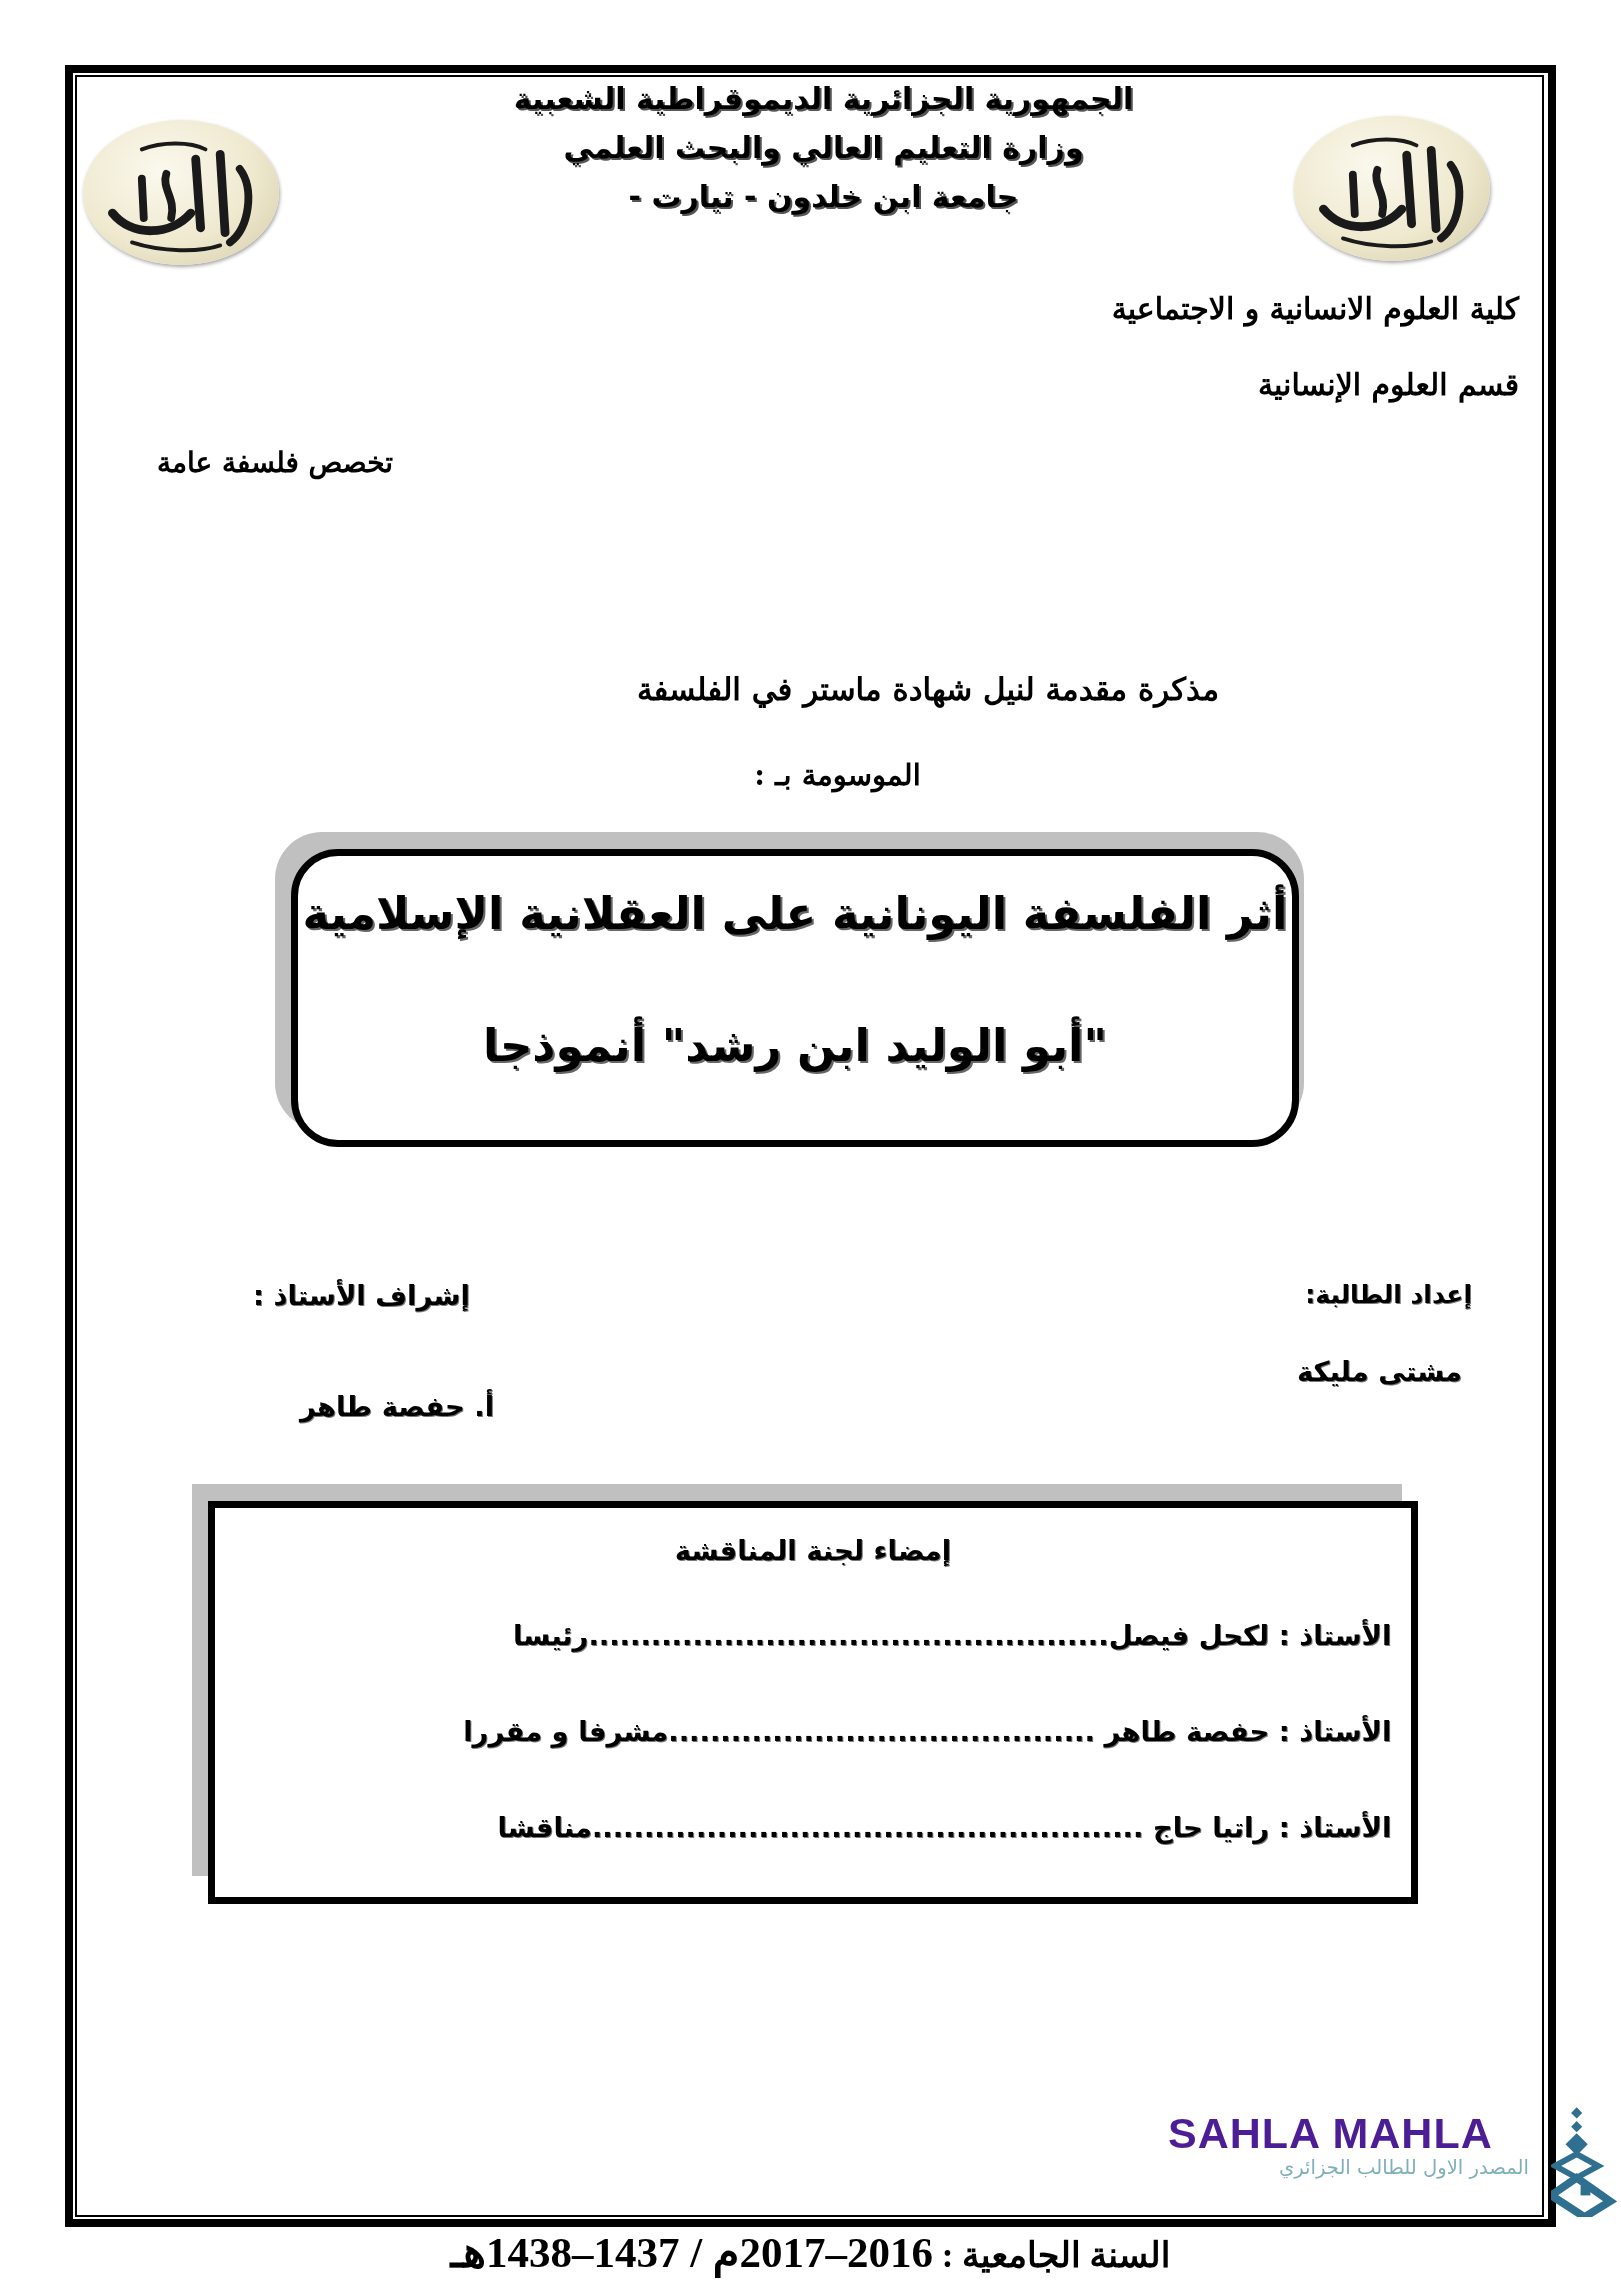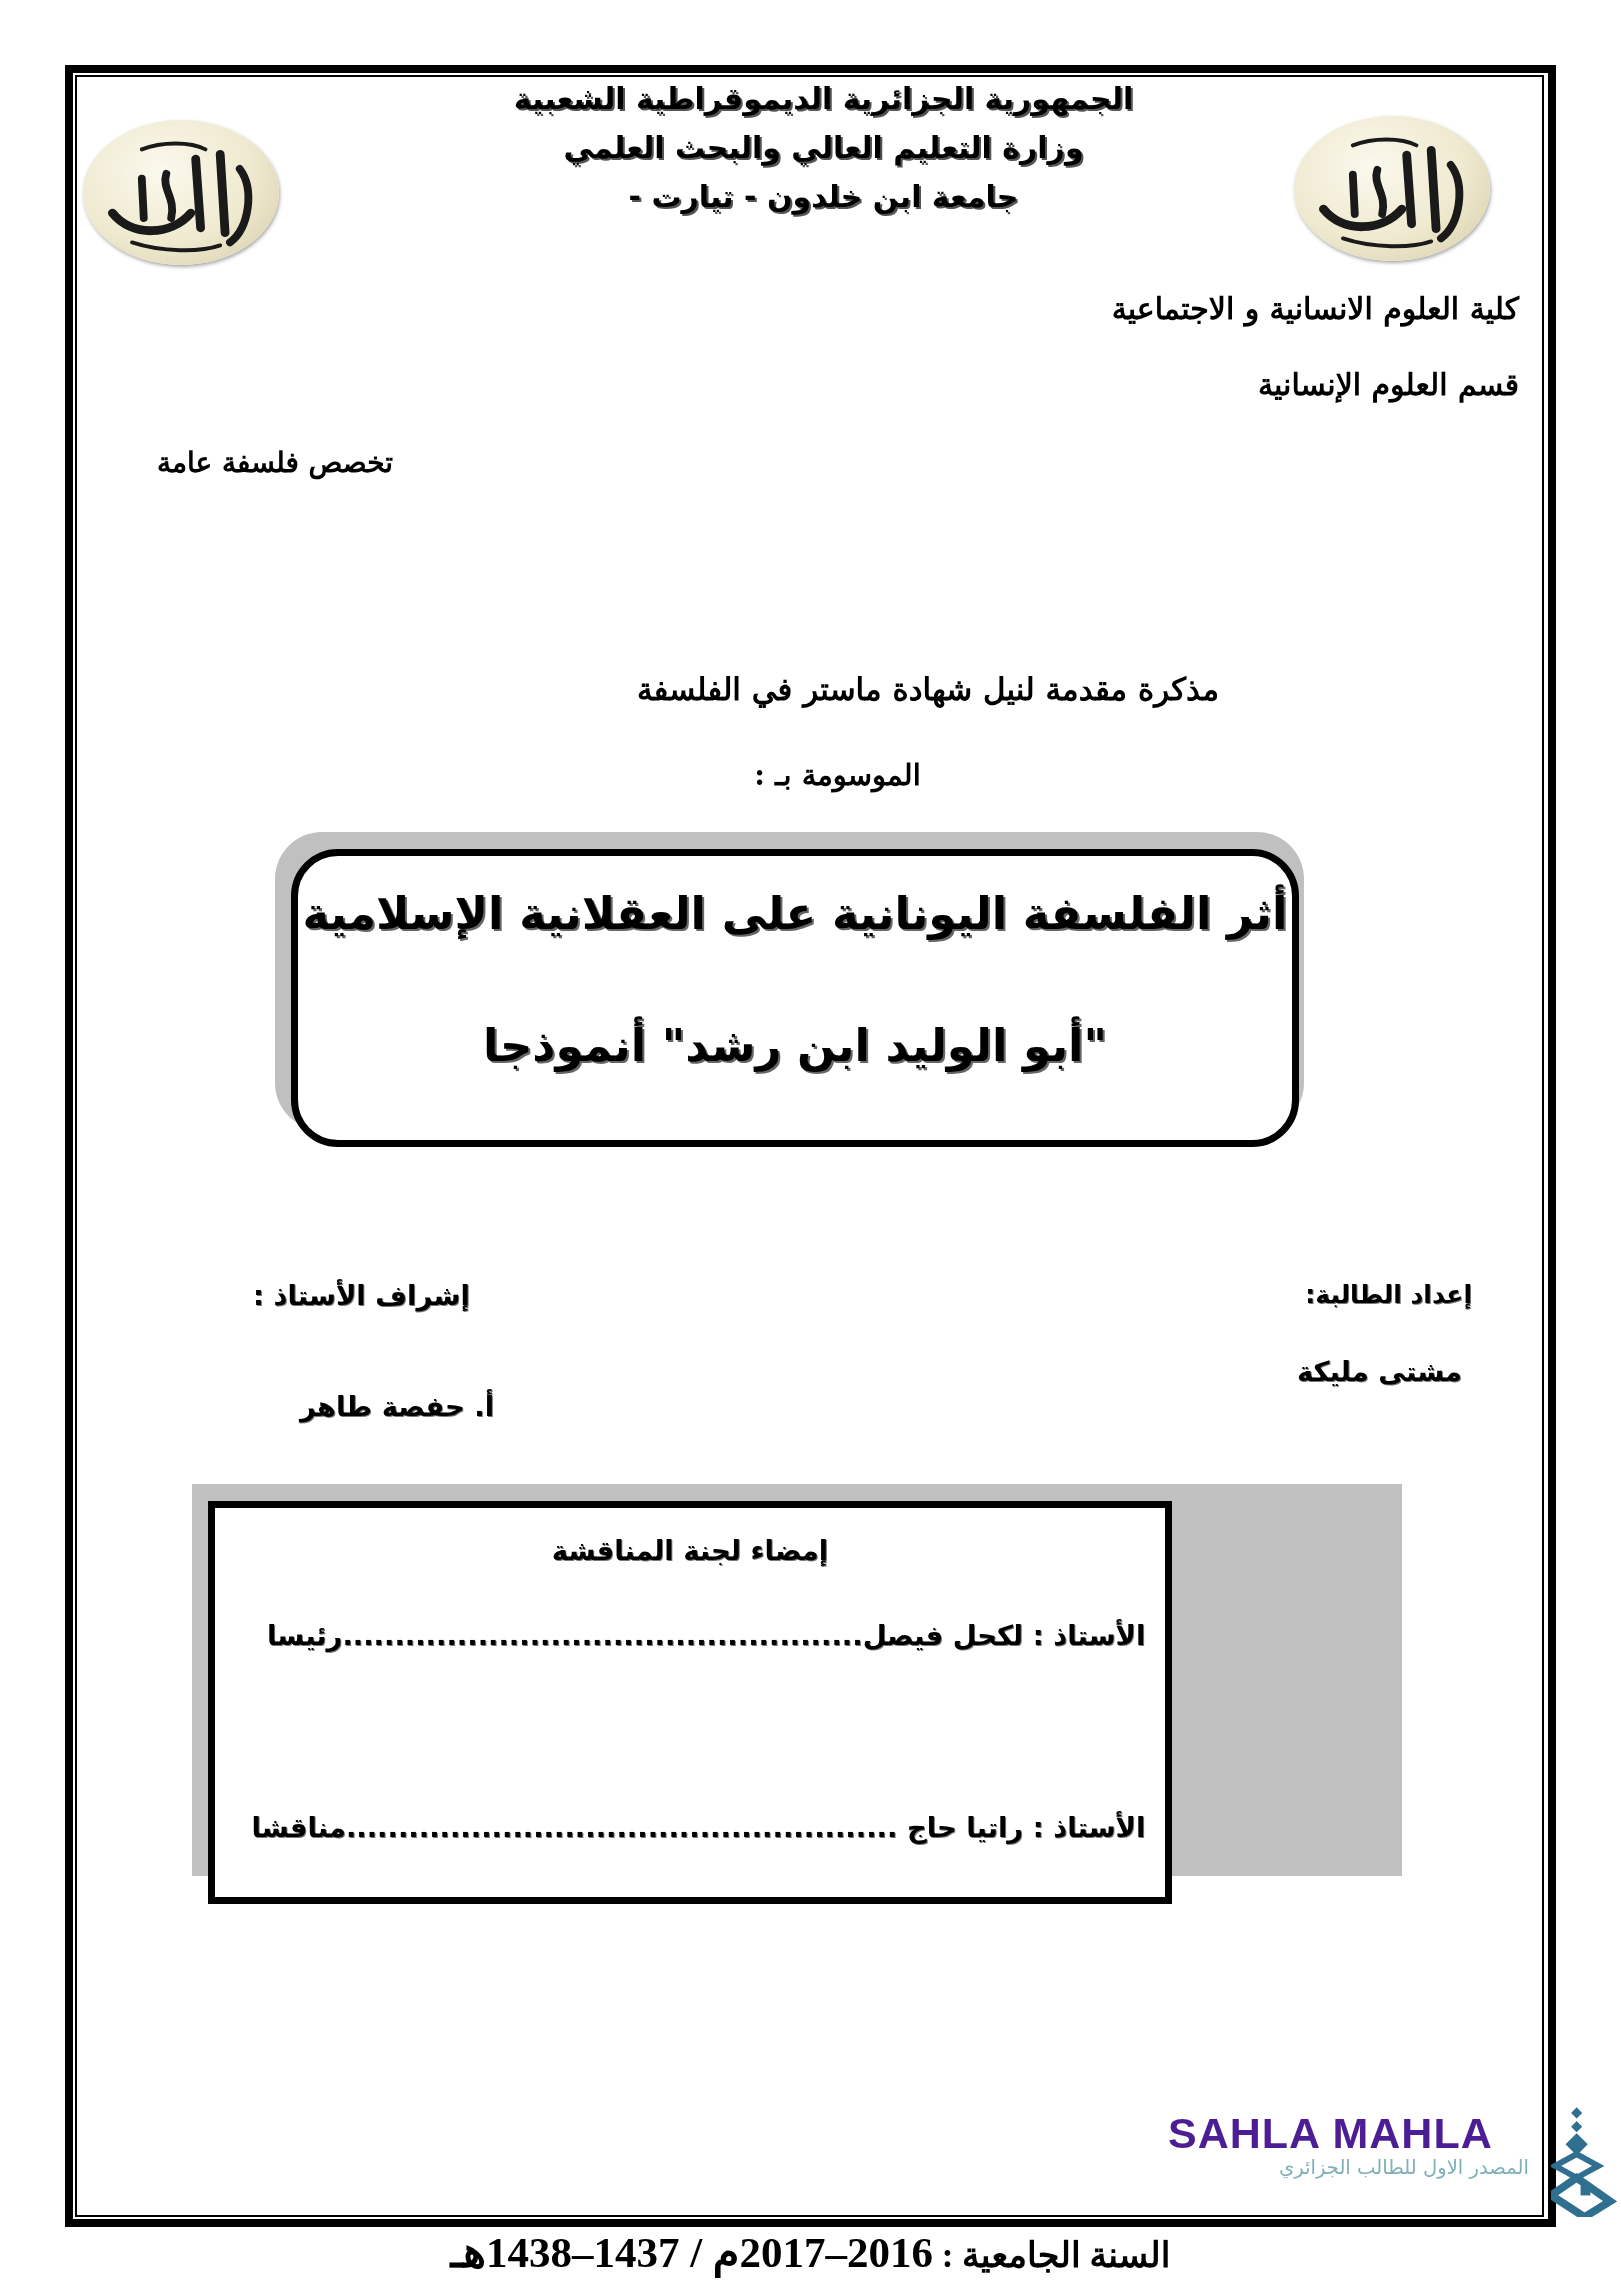--- a/index.html
+++ b/index.html
@@ -18,21 +18,21 @@
           box-shadow:1px 2px 3.9px rgba(0,0,0,.35); overflow:hidden; }
   .logo svg { width:100%; height:100%; }
   .lbl { font-family:"DejaVu Serif", serif; font-weight:bold; font-size:29px; line-height:1; white-space:nowrap; }
   .titlebox-shadow { left:275px; top:832px; width:1029px; height:298px; background:#c0c0c0; border-radius:47px; }
   .titlebox { left:291px; top:849px; width:1008px; height:298px; background:#fff;
               border:7.8px solid #000; border-radius:47px; box-sizing:border-box; }
   .title-line { left:0; right:0; text-align:center; font-family:"DejaVu Sans", sans-serif;
                 font-weight:bold; font-size:45px; line-height:1; text-shadow:2px 2px 0 #666; white-space:nowrap; }
   .sans-bold { font-family:"DejaVu Sans", sans-serif; font-weight:bold; text-shadow:1px 1px 0 #777; }
   .cm-shadow { left:192px; top:1484px; width:1210px; height:392px; background:#c0c0c0; }
-  .cm-box { left:208px; top:1501px; width:964px; height:403px; background:#fff;
+  .cm-box { left:208px; top:1501px; width:1210px; height:403px; background:#fff;
             border:7.8px solid #000; box-sizing:border-box; }
   .cm-title { left:0; right:0; top:27.4px; text-align:center; font-size:27.4px; }
   .cm-row { right:19.6px; font-size:27.4px; white-space:nowrap; }
   .footer { left:0; right:0; top:2227px; text-align:center; font-size:35px; font-weight:bold;
             font-family:"Liberation Serif", serif; white-space:nowrap; }
   .footer .big { font-size:43px; }
   .wm-title { left:1168px; top:2109px; font-family:"Liberation Sans", sans-serif; font-size:43px;
               letter-spacing:1px; font-weight:bold; color:#4c1d95; white-space:nowrap; }
   .wm-sub { left:1176px; top:2156px; width:353px; font-family:"DejaVu Sans", sans-serif; font-size:19.6px;
             color:#7fb0b8; white-space:nowrap; text-align:right; }
@@ -92,20 +92,21 @@
 
 <div class="abs lbl rtl sans-bold" style="right:149px; top:1282px; font-size:25px;">إعداد الطالبة:</div>
 <div class="abs lbl rtl sans-bold" style="right:159px; top:1358px; font-size:27.4px;">مشتى مليكة</div>
 <div class="abs lbl rtl sans-bold" style="left:253px; top:1282px; font-size:27.4px;">إشراف الأستاذ :</div>
 <div class="abs lbl rtl sans-bold" style="left:300px; top:1358px; font-size:27.4px;margin-top:35px;">أ. حفصة طاهر</div>
 
 <div class="abs cm-shadow"></div>
 <div class="abs cm-box">
   <div class="abs cm-title rtl sans-bold">إمضاء لجنة المناقشة</div>
   <div class="abs cm-row rtl sans-bold" style="top:112px;text-align:right;">الأستاذ : لكحل فيصل..................................................رئيسا</div>
+  <div class="abs cm-row rtl sans-bold" style="top:208px;">الأستاذ : حفصة طاهر  .........................................مشرفا و مقررا</div>
   <div class="abs cm-row rtl sans-bold" style="top:304px;">الأستاذ : راتيا حاج .....................................................مناقشا</div>
 </div>
 
 <div class="abs wm-title">SAHLA MAHLA</div>
 <div class="abs wm-sub rtl">المصدر الاول للطالب الجزائري</div>
 <div class="abs wm-icon">
   <svg viewBox="0 0 70 112" width="69" height="110">
     <g fill="#2f6f8f">
       <rect x="22" y="2" width="8" height="8" transform="rotate(45 26 6)"></rect>
       <rect x="22" y="16" width="8" height="8" transform="rotate(45 26 20)"></rect>

